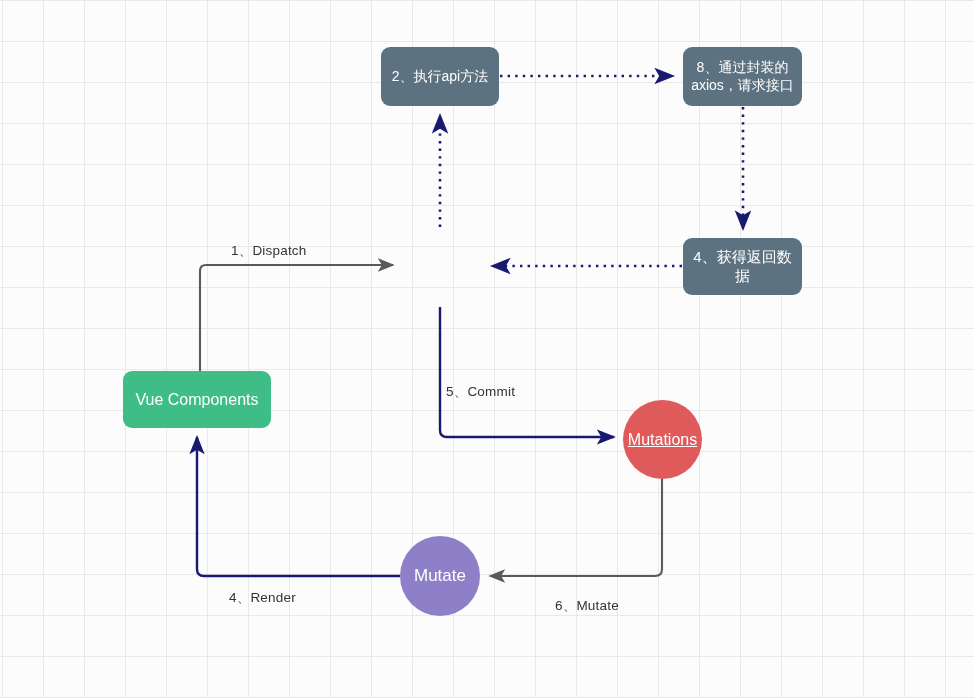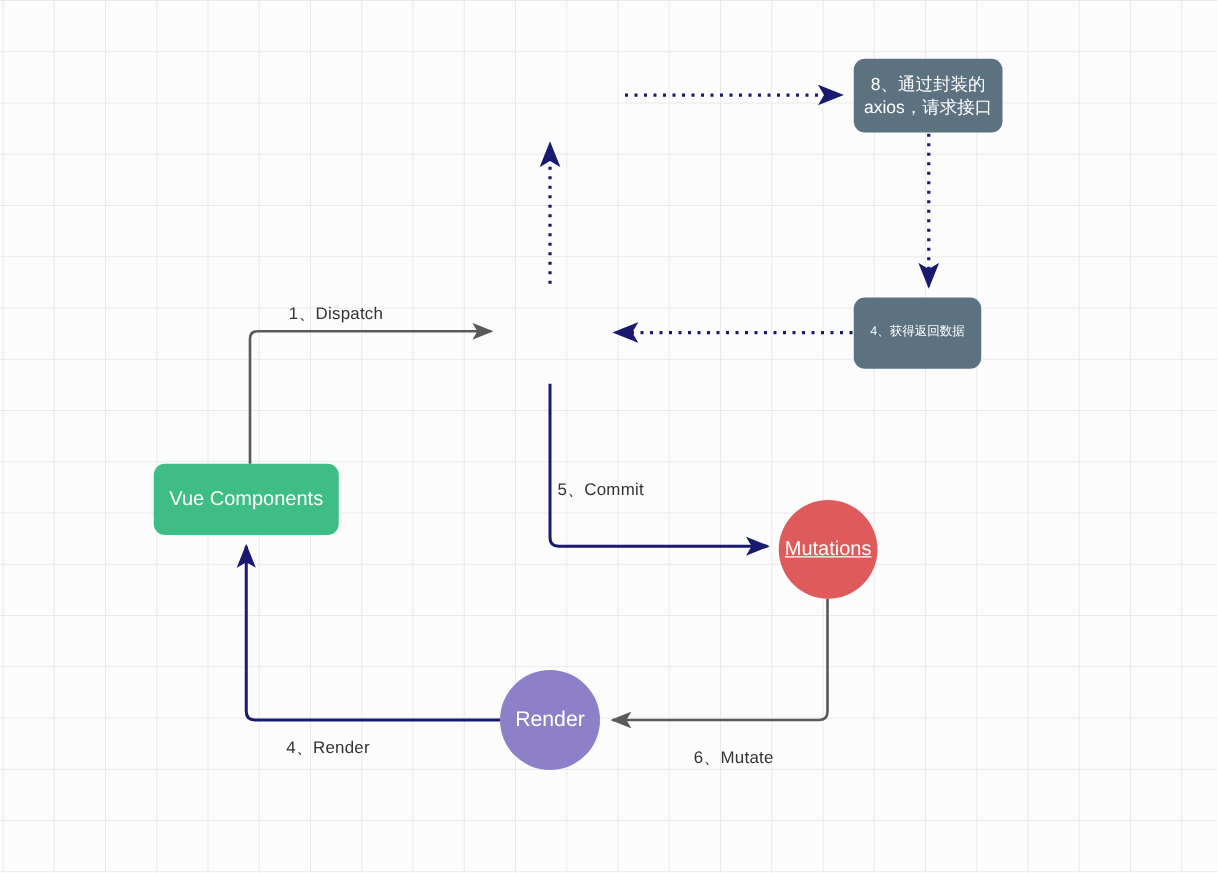--- a/index.html
+++ b/index.html
@@ -85,37 +85,40 @@
 
     <path d="M682,266 L492,266" fill="none" stroke="#191970" stroke-width="2.6" stroke-dasharray="2.4 5.2" stroke-linecap="butt" marker-end="url(#arrow-navy)"></path>
 
     <path d="M440,307 L440,430 Q440,437 447,437 L614,437" fill="none" stroke="#191970" stroke-width="2.4" marker-end="url(#arrow-navy)"></path>
 
     <path d="M662,479 L662,569 Q662,576 655,576 L490,576" fill="none" stroke="#5a5a5a" stroke-width="2.1" marker-end="url(#arrow-gray)"></path>
 
     <path d="M400,576 L204,576 Q197,576 197,569 L197,437" fill="none" stroke="#191970" stroke-width="2.4" marker-end="url(#arrow-navy)"></path>
   </svg>
 
+  <div class="node node-box" style="left:381px; top:47px; width:118px; height:59px; background:#5c7280; font-size:14px;">
+    <span class="node-label">2、执行api方法</span>
+  </div>
 
   <div class="node node-box" style="left:683px; top:47px; width:119px; height:59px; background:#5c7280; font-size:14px;">
     <span class="node-label">8、通过封装的
 axios，请求接口</span>
   </div>
 
-  <div class="node node-box" style="left:683px; top:238px; width:102px; height:57px; background:#5c7280; font-size:10px;">
+  <div class="node node-box" style="left:683px; top:238px; width:119px; height:57px; background:#5c7280; font-size:15px;">
     <span class="node-label">4、获得返回数据</span>
   </div>
 
 
   <div class="node node-circle" style="left:623px; top:400px; width:79px; height:79px; background:#df5a5a; font-size:16px;text-decoration:underline;">
     <span class="node-label">Mutations</span>
   </div>
 
   <div class="node node-circle" style="left:400px; top:536px; width:80px; height:80px; background:#8d7fc8; font-size:17px;">
-    <span class="node-label">Render</span>
+    <span class="node-label">Mutate</span>
   </div>
 
   <div class="node node-box" style="left:123px; top:371px; width:148px; height:57px; background:#3ebd87; font-size:16px;">
     <span class="node-label">Vue Components</span>
   </div>
 
   <div class="edge-label" style="left:231px; top:242px;">1、Dispatch</div>
 
   <div class="edge-label" style="left:446px; top:371px;margin-top:12px;">5、Commit</div>
 

